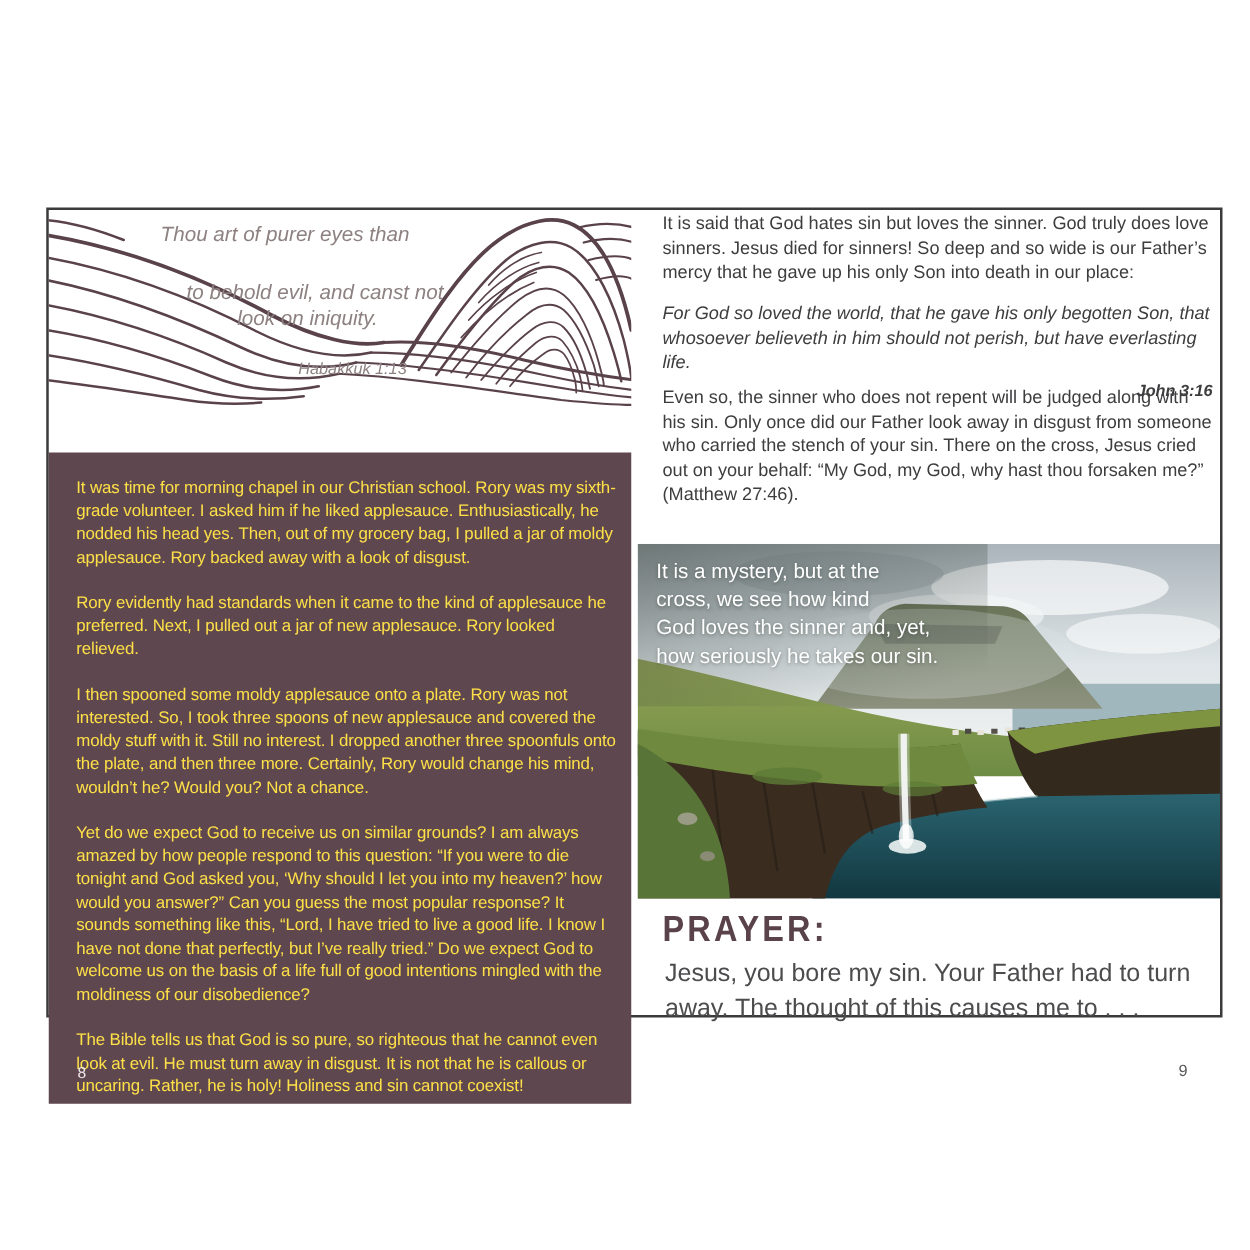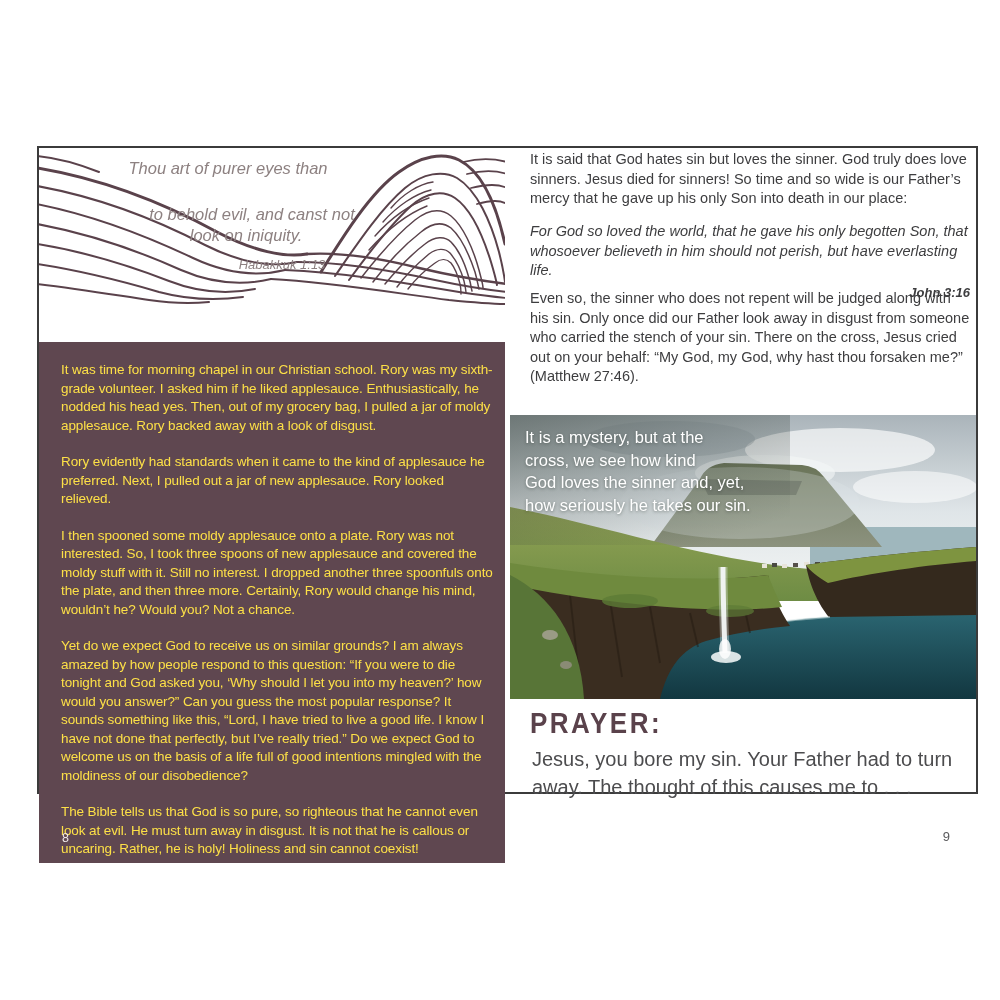--- a/index.html
+++ b/index.html
@@ -1,28 +1,28 @@
 <!DOCTYPE html>
 <html><head>
 <meta charset="utf-8">
 <style>
   html,body{margin:0;padding:0;background:#ffffff;}
   .canvas{position:relative;width:1000px;height:1000px;background:#ffffff;overflow:hidden;
           font-family:"Liberation Sans",sans-serif;}
-  .spread{position:absolute;left:37px;top:146px;width:941px;height:648px;
+  .spread{position:absolute;left:37px;top:166px;width:941px;height:648px;
           border:2px solid #3b3b3b;background:#ffffff;box-sizing:border-box;}
   
   .contour-art{position:absolute;left:0;top:0;width:466px;height:157px;}
   .epigraph{position:absolute;left:48px;top:10px;width:310px;text-align:center;
             font-style:italic;color:#8d8181;font-size:16.5px;line-height:21px;}
   .epigraph .eline{position:relative;}
   .epigraph .l1{left:-14px;}
   .epigraph .l2{left:10px;margin-top:25px;}
   .epigraph .l3{left:4px;}
-  .epigraph .ref{position:relative;left:40px;font-size:13px;margin-top:8px;}
+  .epigraph .ref{position:relative;left:40px;font-size:13px;margin-top:18px;}
   .banner{position:absolute;left:0;top:157px;width:466px;height:37px;background:#c0795a;overflow:hidden;}
   .banner svg{position:absolute;left:0;top:0;}
   .day-label{position:absolute;left:22px;top:6px;font-size:21px;font-weight:800;
              letter-spacing:7px;color:#4f3c46;transform:scaleY(1.1);transform-origin:left top;}
   .banner-title{position:absolute;right:16px;top:6px;font-size:20px;color:#fdf7f3;font-weight:500;}
   .maroon{position:absolute;left:0;top:194px;width:466px;height:521px;background:#5f4750;
           box-sizing:border-box;padding:19px 12px 0 22px;}
   .maroon p{margin:0 0 18px 0;color:#fde047;font-size:13.5px;line-height:18.5px;
             letter-spacing:-0.1px;max-width:433px;}
   .pagenum-left{position:absolute;left:23px;top:683px;color:#efe8e9;font-size:12.5px;}
@@ -91,21 +91,21 @@
 
     <div class="maroon">
       <p>It was time for morning chapel in our Christian school. Rory was my sixth-grade volunteer. I asked him if he liked applesauce.  Enthusiastically, he nodded his head yes. Then, out of my grocery bag, I pulled a jar of moldy applesauce. Rory backed away with a look of disgust.</p>
       <p>Rory evidently had standards when it came to the kind of applesauce he preferred. Next, I pulled out a jar of new applesauce. Rory looked relieved.</p>
       <p>I then spooned some moldy applesauce onto a plate. Rory was not interested. So, I took three spoons of new applesauce and covered the moldy stuff with it. Still no interest. I dropped another three spoonfuls onto the plate, and then three more. Certainly, Rory would change his mind, wouldn’t he? Would you? Not a chance.</p>
       <p>Yet do we expect God to receive us on similar grounds? I am always amazed by how people respond to this question: “If you were to die tonight and God asked you, ‘Why should I let you into my heaven?’ how would you answer?” Can you guess the most popular response? It sounds something like this, “Lord, I have tried to live a good life. I know I have not done that perfectly, but I’ve really tried.” Do we expect God to welcome us on the basis of a life full of good intentions mingled with the moldiness of our disobedience?</p>
       <p>The Bible tells us that God is so pure, so righteous that he cannot even look at evil. He must turn away in disgust. It is not that he is callous or uncaring. Rather, he is holy! Holiness and sin cannot coexist!</p>
     </div>
     <div class="pagenum-left">8</div>
 
-    <div class="rp-text rp-p1">It is said that God hates sin but loves the sinner. God truly does love sinners. Jesus died for sinners! So time and so wide is our Father’s mercy that he gave up his only Son into death in our place:</div>
+    <div class="rp-text rp-p1">It is said that God hates sin but loves the sinner. God truly does love sinners. Jesus died for sinners! So deep and so wide is our Father’s mercy that he gave up his only Son into death in our place:</div>
 
     <div class="rp-text rp-verse">
       <span>For God so loved the world, that he gave his only begotten Son, that whosoever believeth in him should not perish, but have everlasting life.</span>
       <span class="rp-verse-ref">John 3:16</span>
     </div>
 
     <div class="rp-text rp-p2">Even so, the sinner who does not repent will be judged along with his sin. Only once did our Father look away in disgust from someone who carried the stench of your sin. There on the cross, Jesus cried out on your behalf: “My God, my God, why hast thou forsaken me?” (Matthew 27:46).</div>
 
     <div class="photo">
       <svg viewBox="0 0 466 284" width="466" height="284" preserveAspectRatio="none">

